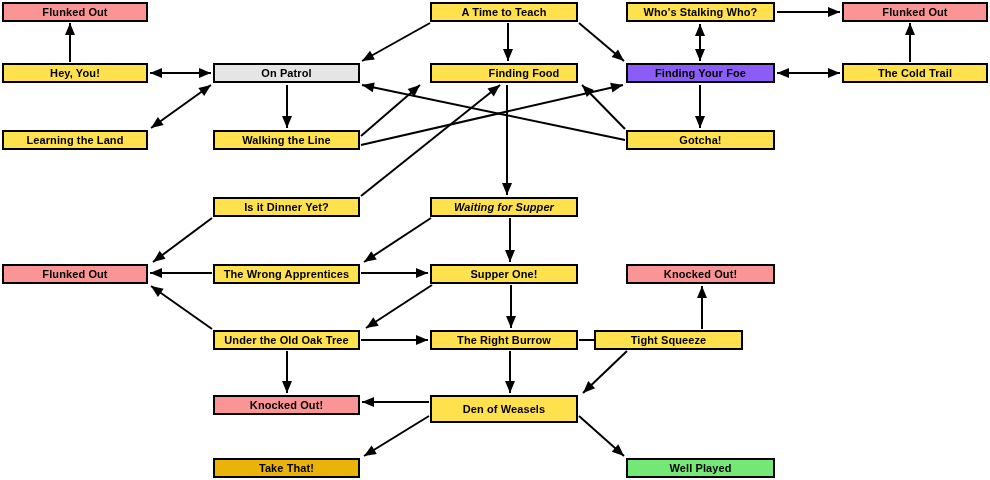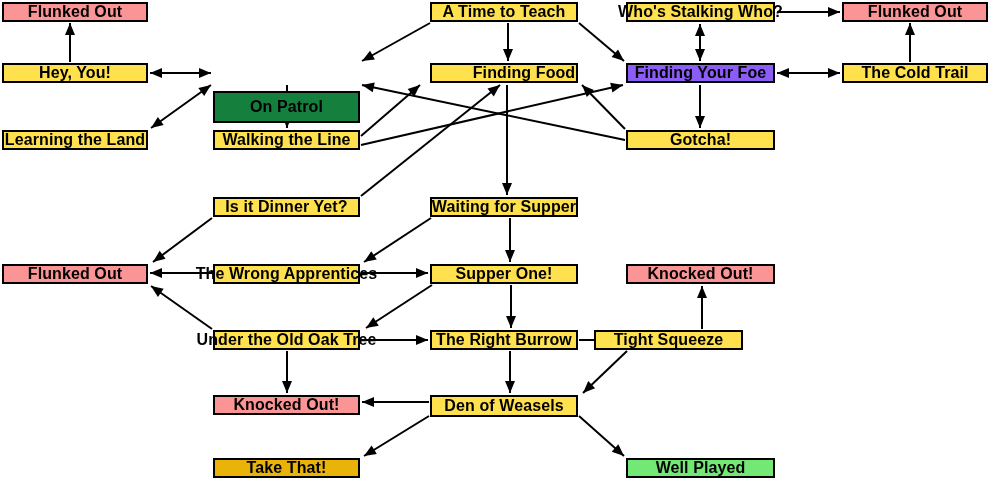--- a/index.html
+++ b/index.html
@@ -10,21 +10,21 @@
     position: relative;
     overflow: hidden;
   }
   #stage { position: relative; width: 990px; height: 480px; }
   #edges { position: absolute; left: 0; top: 0; width: 990px; height: 480px; }
   #nodes .node {
     position: absolute;
     box-sizing: border-box;
     border: 2px solid #701a75;
     display: flex; align-items: center; justify-content: center;
-    font-size: 16px; font-weight: bold; color: #000000;
+    font-size: 11px; font-weight: bold; color: #000000;
     white-space: nowrap;
     letter-spacing: 0.1px;
   }
 </style>
 </head>
 <body>
 
 <div id="stage">
   <svg id="edges" xmlns="http://www.w3.org/2000/svg" viewBox="0 0 990 480">
       <g>
@@ -181,21 +181,21 @@
       </div>
       <div class="node" style="left: 626px; top: 2px; width: 149px; height: 20px; background: rgb(255, 225, 78); border-color: rgb(0, 0, 0); color: rgb(0, 0, 0);">
         <span>Who's Stalking Who?</span>
       </div>
       <div class="node" style="left: 842px; top: 2px; width: 146px; height: 20px; background: rgb(251, 148, 148); border-color: rgb(0, 0, 0); color: rgb(0, 0, 0);">
         <span>Flunked Out</span>
       </div>
       <div class="node" style="left: 2px; top: 63px; width: 146px; height: 20px; background: rgb(255, 225, 78); border-color: rgb(0, 0, 0); color: rgb(0, 0, 0);">
         <span>Hey, You!</span>
       </div>
-      <div class="node" style="left: 213px; top: 63px; width: 147px; height: 32px; background: #15803d; border-color: rgb(0, 0, 0); color: rgb(0, 0, 0); margin-top: 28px;">
+      <div class="node" style="left: 213px; top: 63px; width: 147px; height: 20px; background: #e5e5e5; border-color: rgb(0, 0, 0); color: rgb(0, 0, 0);">
         <span>On Patrol</span>
       </div>
       <div class="node" style="left: 430px; top: 63px; width: 148px; height: 20px; background: rgb(255, 225, 78); border-color: rgb(0, 0, 0); color: rgb(0, 0, 0); padding-left: 40px;">
         <span>Finding Food</span>
       </div>
       <div class="node" style="left: 626px; top: 63px; width: 149px; height: 20px; background: #8b5cf6; border-color: rgb(0, 0, 0); color: rgb(0, 0, 0);">
         <span>Finding Your Foe</span>
       </div>
       <div class="node" style="left: 842px; top: 63px; width: 146px; height: 20px; background: rgb(255, 225, 78); border-color: rgb(0, 0, 0); color: rgb(0, 0, 0); text-align: right;">
         <span>The Cold Trail</span>
@@ -205,21 +205,21 @@
       </div>
       <div class="node" style="left: 213px; top: 130px; width: 147px; height: 20px; background: rgb(255, 225, 78); border-color: rgb(0, 0, 0); color: rgb(0, 0, 0);">
         <span>Walking the Line</span>
       </div>
       <div class="node" style="left: 626px; top: 130px; width: 149px; height: 20px; background: rgb(255, 225, 78); border-color: rgb(0, 0, 0); color: rgb(0, 0, 0);">
         <span>Gotcha!</span>
       </div>
       <div class="node" style="left: 213px; top: 197px; width: 147px; height: 20px; background: rgb(255, 225, 78); border-color: rgb(0, 0, 0); color: rgb(0, 0, 0);">
         <span>Is it Dinner Yet?</span>
       </div>
-      <div class="node" style="left: 430px; top: 197px; width: 148px; height: 20px; background: rgb(255, 225, 78); border-color: rgb(0, 0, 0); color: rgb(0, 0, 0);">
+      <div class="node" style="left: 430px; top: 197px; width: 148px; height: 20px; background: rgb(255, 225, 78); border-color: rgb(0, 0, 0); color: rgb(0, 0, 0); font-style: italic;">
         <span>Waiting for Supper</span>
       </div>
       <div class="node" style="left: 2px; top: 264px; width: 146px; height: 20px; background: rgb(251, 148, 148); border-color: rgb(0, 0, 0); color: rgb(0, 0, 0);">
         <span>Flunked Out</span>
       </div>
       <div class="node" style="left: 213px; top: 264px; width: 147px; height: 20px; background: rgb(255, 225, 78); border-color: rgb(0, 0, 0); color: rgb(0, 0, 0);">
         <span>The Wrong Apprentices</span>
       </div>
       <div class="node" style="left: 430px; top: 264px; width: 148px; height: 20px; background: rgb(255, 225, 78); border-color: rgb(0, 0, 0); color: rgb(0, 0, 0);">
         <span>Supper One!</span>
@@ -232,21 +232,21 @@
       </div>
       <div class="node" style="left: 430px; top: 330px; width: 148px; height: 20px; background: rgb(255, 225, 78); border-color: rgb(0, 0, 0); color: rgb(0, 0, 0);">
         <span>The Right Burrow</span>
       </div>
       <div class="node" style="left: 594px; top: 330px; width: 149px; height: 20px; background: rgb(255, 225, 78); border-color: rgb(0, 0, 0); color: rgb(0, 0, 0);">
         <span>Tight Squeeze</span>
       </div>
       <div class="node" style="left: 213px; top: 395px; width: 147px; height: 20px; background: rgb(251, 148, 148); border-color: rgb(0, 0, 0); color: rgb(0, 0, 0);">
         <span>Knocked Out!</span>
       </div>
-      <div class="node" style="left: 430px; top: 395px; width: 148px; height: 22px; background: rgb(255, 225, 78); border-color: rgb(0, 0, 0); color: rgb(0, 0, 0);">
+      <div class="node" style="left: 430px; top: 395px; width: 148px; height: 28px; background: rgb(255, 225, 78); border-color: rgb(0, 0, 0); color: rgb(0, 0, 0);">
         <span>Den of Weasels</span>
       </div>
       <div class="node" style="left: 213px; top: 458px; width: 147px; height: 20px; background: #eab308; border-color: rgb(0, 0, 0); color: rgb(0, 0, 0);">
         <span>Take That!</span>
       </div>
       <div class="node" style="left: 626px; top: 458px; width: 149px; height: 20px; background: rgb(116, 232, 116); border-color: rgb(0, 0, 0); color: rgb(0, 0, 0);">
         <span>Well Played</span>
       </div>
     </div>
 </div>

